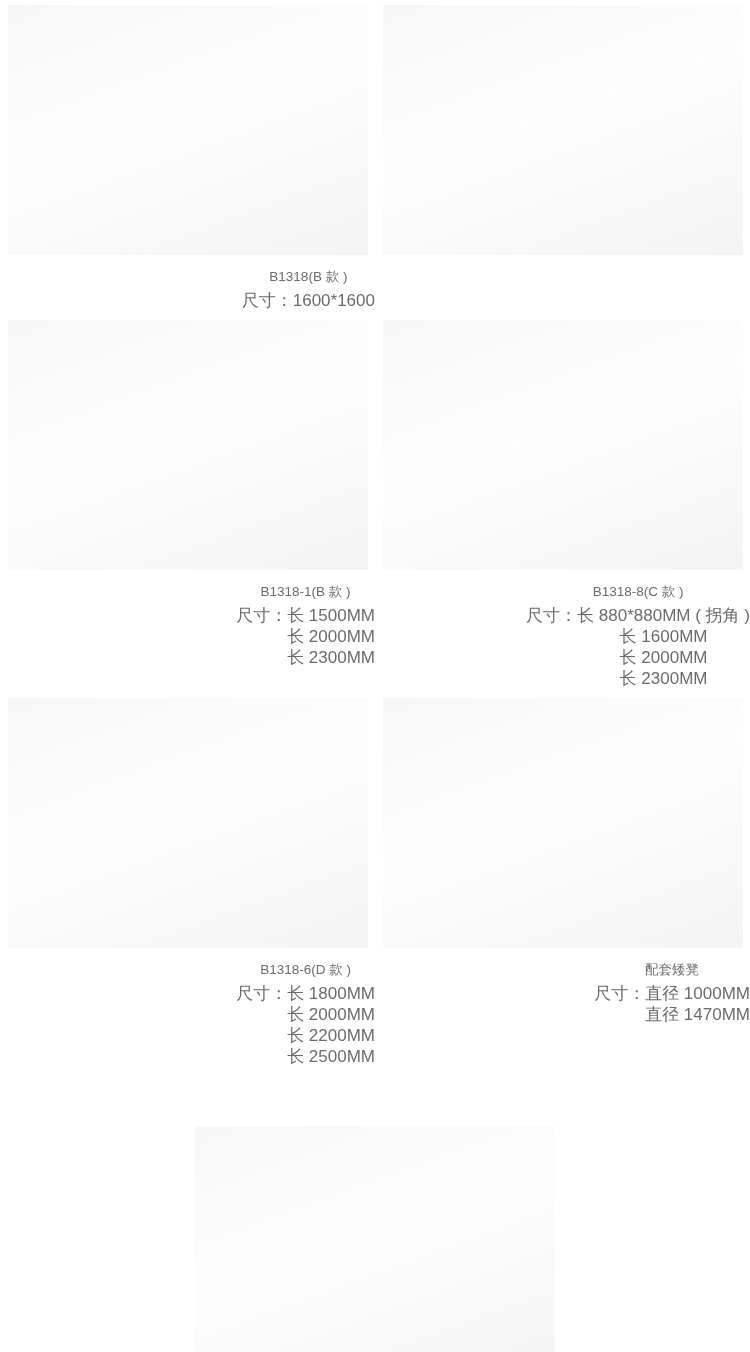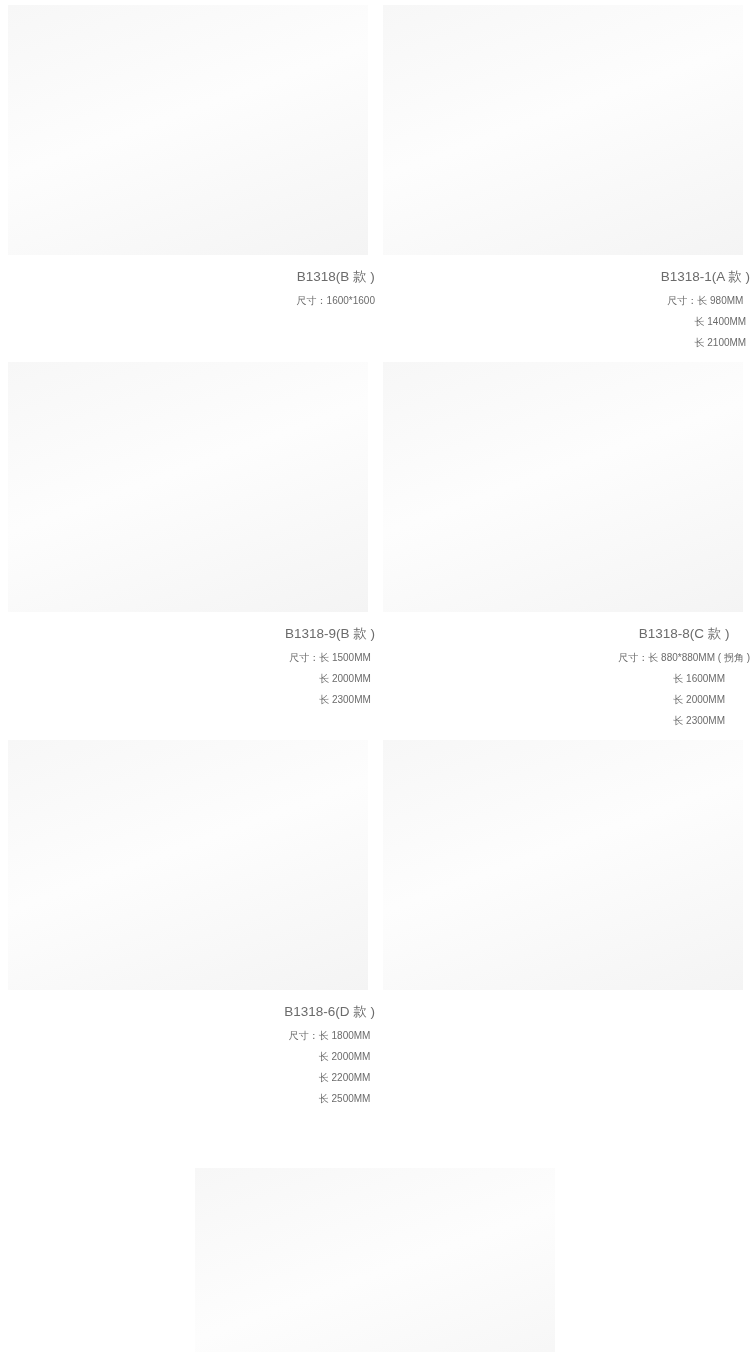--- a/index.html
+++ b/index.html
@@ -46,21 +46,21 @@
     padding-bottom: 4px;
   }
   .caption .title {
     color: #6b6b6b;
     font-size: 13.5px;
     line-height: 22px;
     margin-bottom: 2px;
   }
   .caption .specline {
     color: #6b6b6b;
-    font-size: 10px;
+    font-size: 17px;
     line-height: 21px;
     white-space: pre;
   }
   .spacer-md { width: 750px; height: 50px; }
   .gradbg {
     position: absolute;
     inset: 0;
     background: linear-gradient(160deg,#f7f7f7 0%, #fdfdfd 45%, #f4f4f4 100%);
   }
   .artwrap { position: relative; width: 360px; height: 250px; }
@@ -146,26 +146,20 @@
               <path d="M300 56 L330 70 L330 132"></path>
               <path d="M300 120 L330 132"></path>
               <path d="M40 96 L40 160"></path>
             </g>
             <g stroke="#222" stroke-width="1.6" fill="none">
               <line x1="52" y1="212" x2="332" y2="168"></line>
             </g>
             <text class="dim-label" x="178" y="232" text-anchor="middle">w</text>
           </svg>
         </div>
-      </div>
-      <div class="caption">
-        <div class="title">B1318-1(A 款 )</div>
-        <div class="specline">尺寸：长 980MM</div>
-        <div class="specline">　　　长 1400MM</div>
-        <div class="specline">　　　长 2100MM</div>
       </div>
     </div>
 
     <div class="cell">
       <div class="art">
         <div class="artwrap">
           <div class="gradbg"></div>
           <svg width="360" height="250" viewBox="0 0 360 250">
             <defs>
               <pattern id="hatchC" width="4" height="4" patternUnits="userSpaceOnUse" patternTransform="rotate(45)">
@@ -184,21 +178,21 @@
               <path d="M38 86 L38 150"></path>
             </g>
             <g stroke="#222" stroke-width="1.6" fill="none">
               <line x1="56" y1="214" x2="290" y2="178"></line>
             </g>
             <text class="dim-label" x="142" y="238" text-anchor="middle">w</text>
           </svg>
         </div>
       </div>
       <div class="caption">
-        <div class="title">B1318-9(B 款 )</div>
+        <div class="title">B1318-1(B 款 )</div>
         <div class="specline">尺寸：长 1500MM</div>
         <div class="specline">　　　长 2000MM</div>
         <div class="specline">　　　长 2300MM</div>
       </div>
     </div>
 
     <div class="cell">
       <div class="art">
         <div class="artwrap">
           <div class="gradbg"></div>
@@ -289,20 +283,25 @@
               <path d="M60 120 L60 142 A120 40 0 0 0 300 142 L300 120" fill="#f0f0f0"></path>
               <ellipse cx="180" cy="108" rx="112" ry="36" fill="none" stroke="#c8c8c8" stroke-width="0.8"></ellipse>
             </g>
             <g stroke="#222" stroke-width="1.6" fill="none">
               <line x1="48" y1="192" x2="312" y2="192"></line>
             </g>
             <text class="dim-label" x="180" y="212" text-anchor="middle">Φ</text>
           </svg>
         </div>
       </div>
+      <div class="caption">
+        <div class="title">配套矮凳</div>
+        <div class="specline">尺寸：直径 1000MM</div>
+        <div class="specline">　　　直径 1470MM</div>
+      </div>
     </div>
 
     <div class="spacer-md"></div>
 
     <div class="cell full">
       <div class="art">
         <div class="artwrap">
           <div class="gradbg"></div>
           <svg width="360" height="250" viewBox="0 0 360 250">
             <defs>

